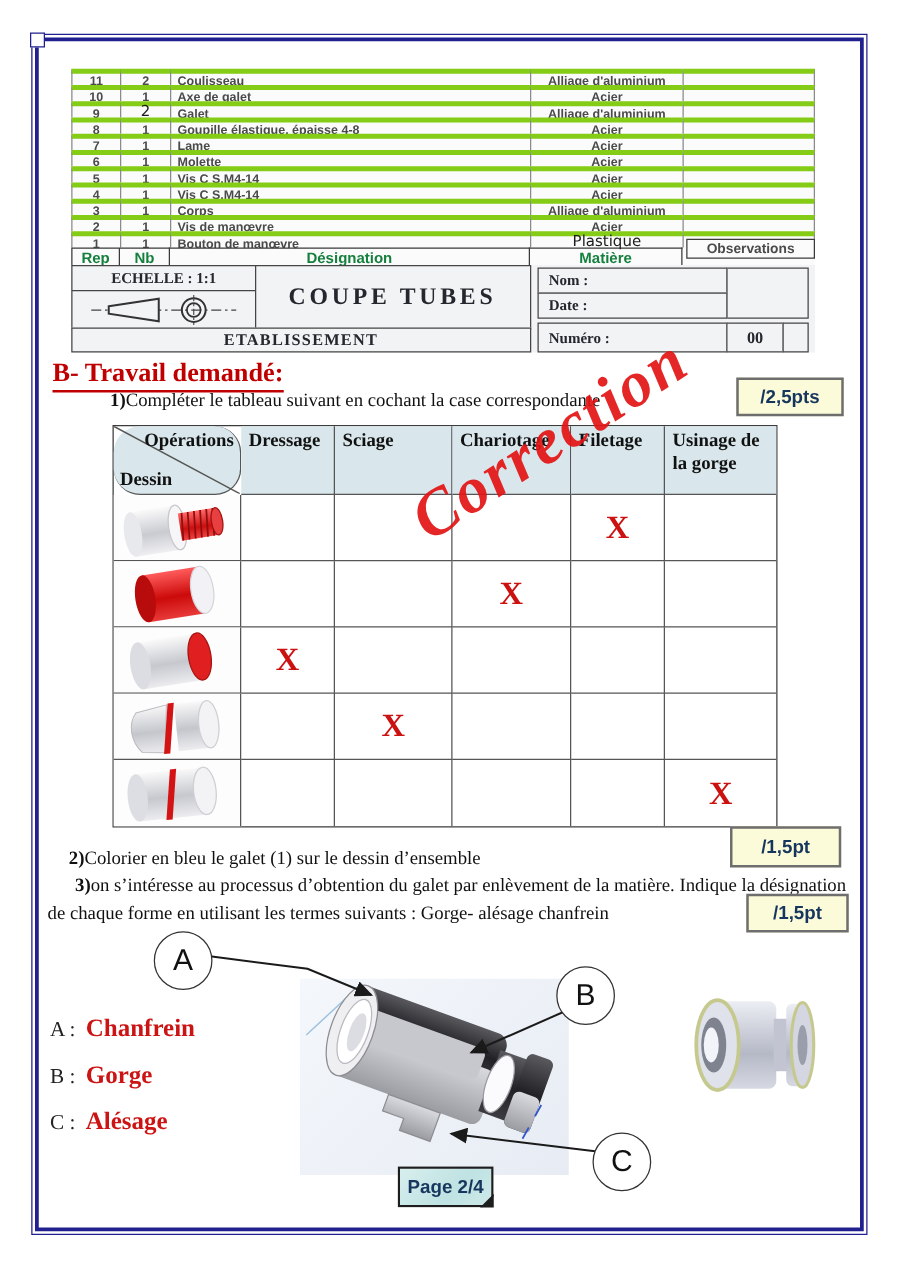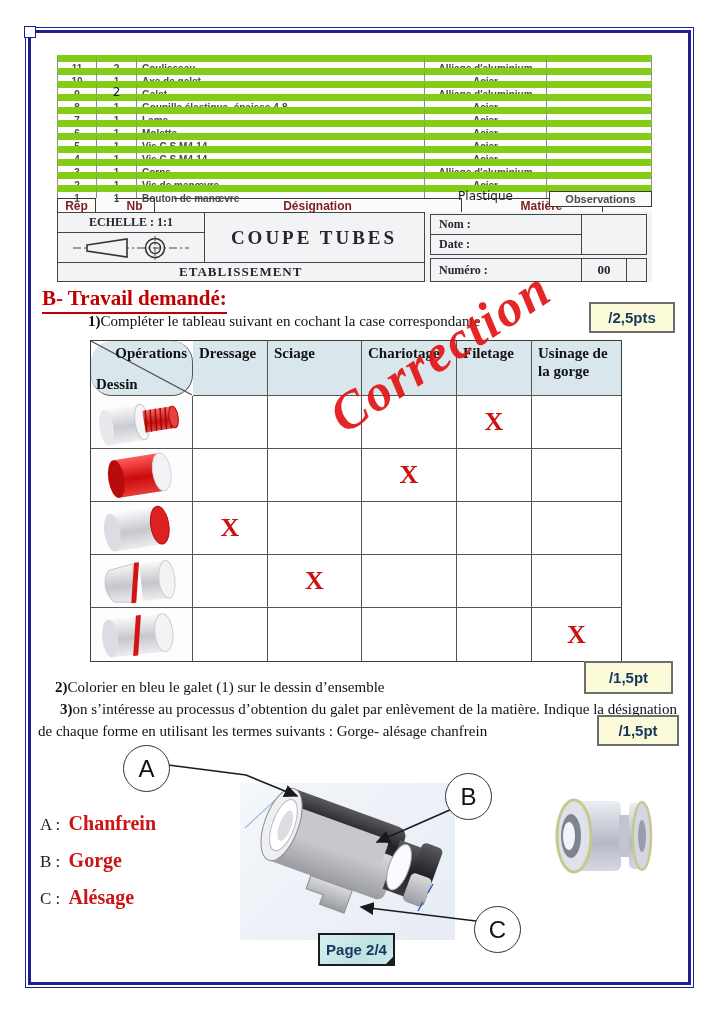--- a/index.html
+++ b/index.html
@@ -15,32 +15,32 @@
   .corner-orn{
     position:absolute;left:-7px;top:-7px;width:10px;height:10px;
     border:1px solid #20208e;background:#fff;
   }
   
   .nomenclature{
     position:absolute;left:57px;top:55px;width:595px;
     font-family:"Liberation Sans",sans-serif;color:#4a4a4a;background:#fbfbfc;
   }
   .n-row{display:flex;height:13px;line-height:13px;font-size:10px;font-weight:700;}
-  .nc{box-sizing:border-box;border-left:1px solid #8a8a8a;border-top:7px solid #84cc16;
+  .nc{box-sizing:border-box;border-left:1px solid #8a8a8a;border-top:4px solid #84cc16;
       overflow:visible;white-space:nowrap;}
   .nc.rep{width:39px;text-align:center;}
   .nc.nb{width:40px;text-align:center;}
   .nc.des{width:288px;padding-left:5px;}
   .nc.mat{width:122px;text-align:center;}
   .nc.obs{width:106px;border-right:1px solid #8a8a8a;}
   .handwritten{
     font-family:"DejaVu Sans",sans-serif;font-weight:400;font-size:12px;color:#1c1c1c;
     position:relative;top:-2px;
   }
-  .n-header{display:flex;height:15px;line-height:15px;font-size:12px;color:#7f1d1d;gap:19px;}
+  .n-header{display:flex;height:15px;line-height:15px;font-size:12px;color:#15803d;}
   .nh{box-sizing:border-box;border:1.5px solid #3a3a3a;font-weight:700;text-align:center;}
   .nh.rep{width:39px;}
   .nh.nb{width:40px;border-left:none;}
   .nh.des{width:288px;border-left:none;}
   .nh.mat{width:122px;border-left:none;}
   .nh.obsbox{
     position:absolute;left:492px;top:136px;width:103px;height:16px;line-height:15px;
     font-size:11px;font-weight:700;text-align:center;border:1.5px solid #3a3a3a;background:#fbfbfc;
   }
   

